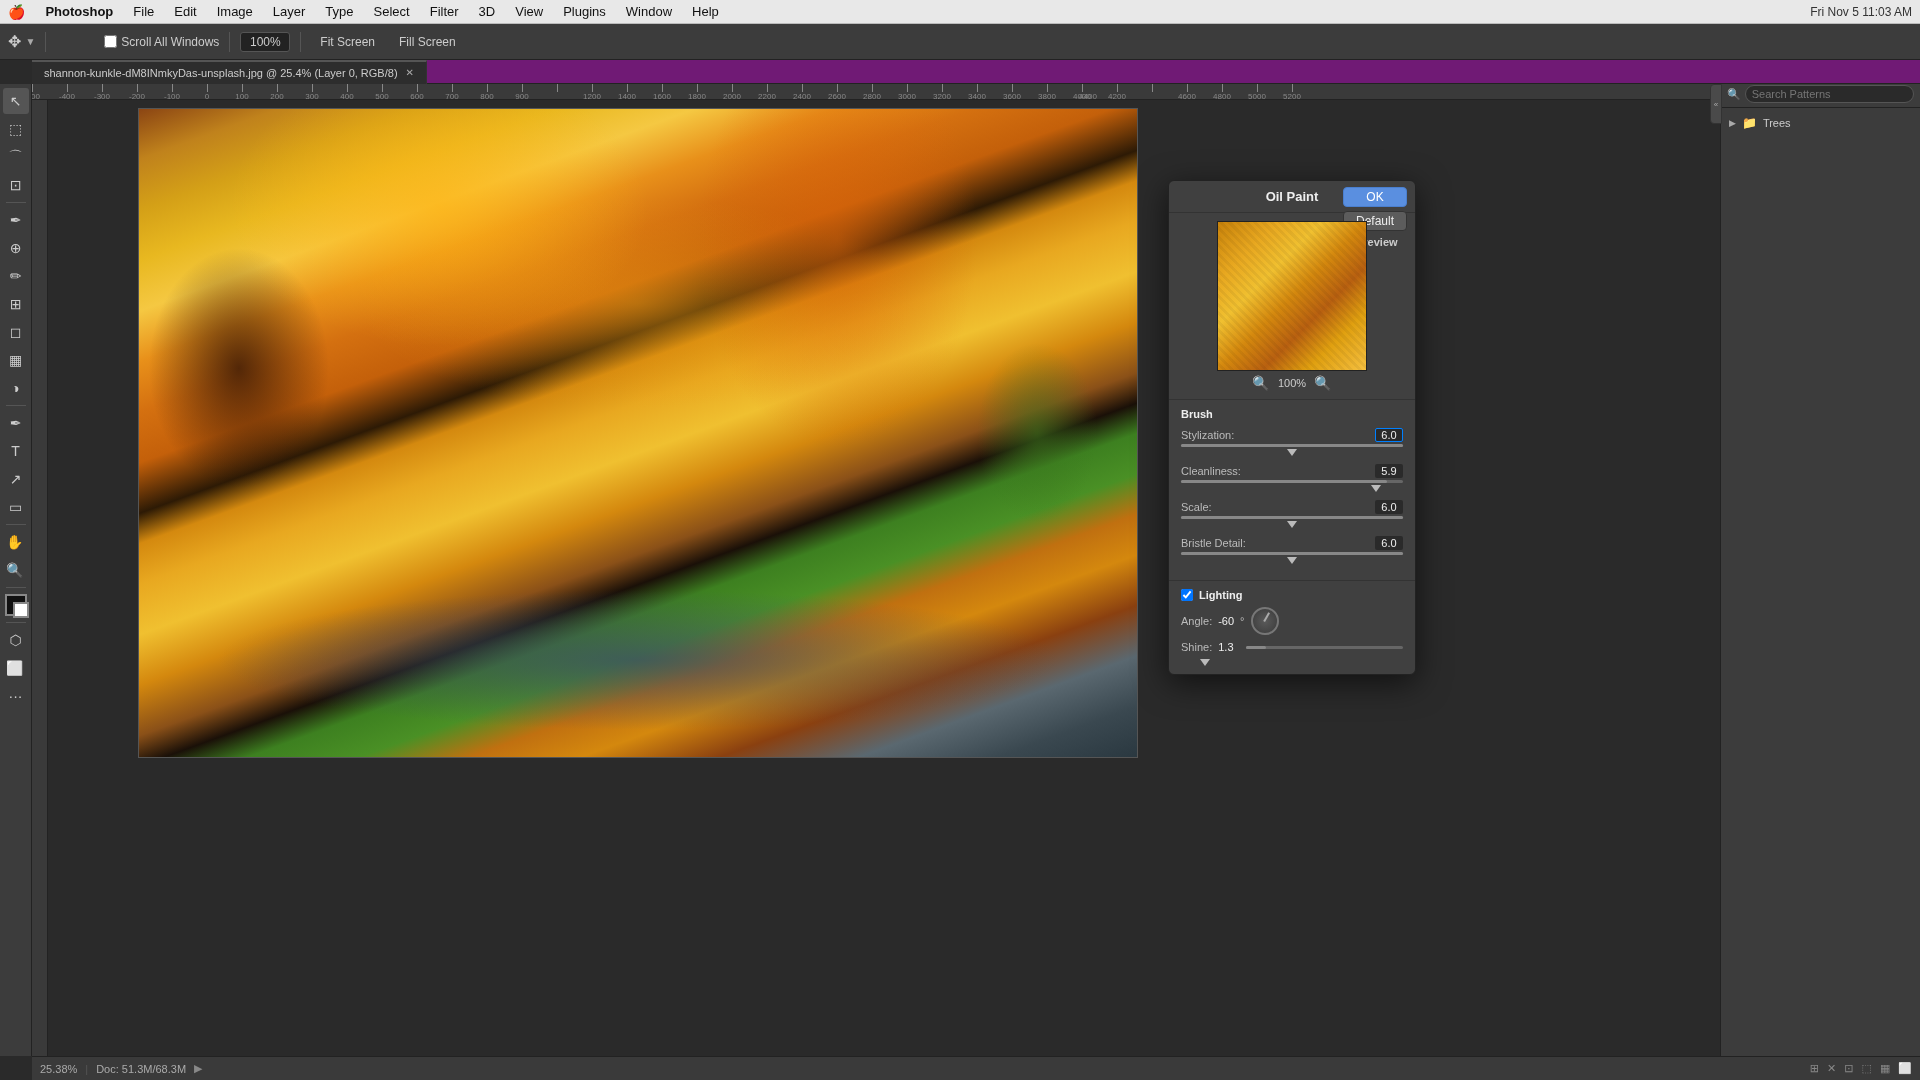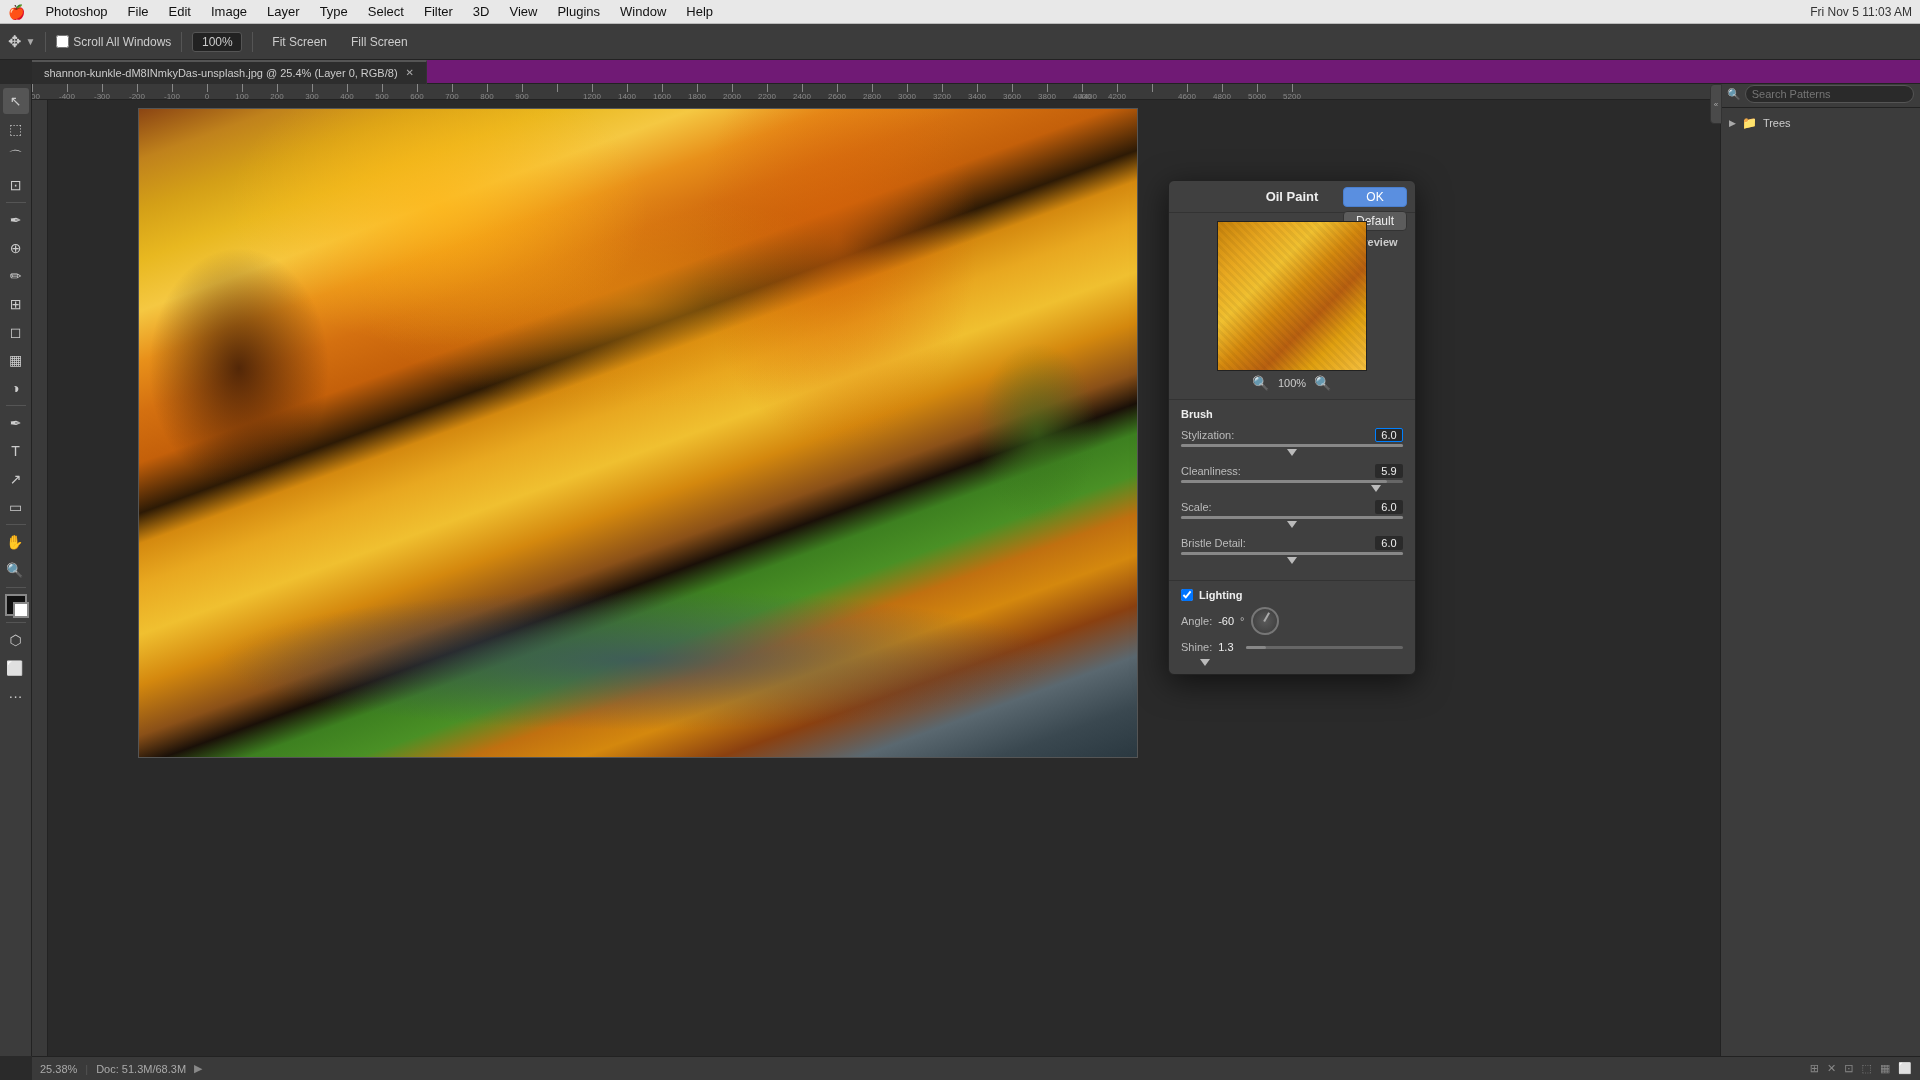--- a/index.html
+++ b/index.html
@@ -29,21 +29,21 @@
       z-index: 100;
     }
     .apple-logo { font-size: 14px; margin-right: 8px; color: #333; }
     .menu-item {
       padding: 2px 8px;
       font-size: 13px;
       color: #111;
       cursor: default;
       border-radius: 3px;
     }
-    .menu-item.active { font-weight: 400; }
+    .menu-item.active { font-weight: 700; }
     .menu-bar-right {
       margin-left: auto;
       display: flex;
       align-items: center;
       gap: 8px;
       font-size: 12px;
       color: #333;
     }
 
     
@@ -571,21 +571,21 @@
     <span>Fri Nov 5  11:03 AM</span>
   </div>
 </div>
 
 <div id="ps-toolbar">
   <div class="tool-icon-area">
     <span style="font-size:16px;color:#ccc;">✥</span>
     <span style="font-size:10px;color:#aaa;">▼</span>
   </div>
   <div class="toolbar-sep"></div>
-  <label style="display:flex;align-items:center;gap:4px;font-size:12px;color:#ccc;">
+  <label style="display:flex;align-items:center;gap:4px;font-size:12px;color:#ccc;margin-left:48px;">
     <input type="checkbox" style="">
     <span>Scroll All Windows</span>
   </label>
   <div class="toolbar-sep"></div>
   <div class="zoom-display">100%</div>
   <div class="toolbar-sep"></div>
   <button class="toolbar-btn">Fit Screen</button>
   <button class="toolbar-btn">Fill Screen</button>
 </div>
 

